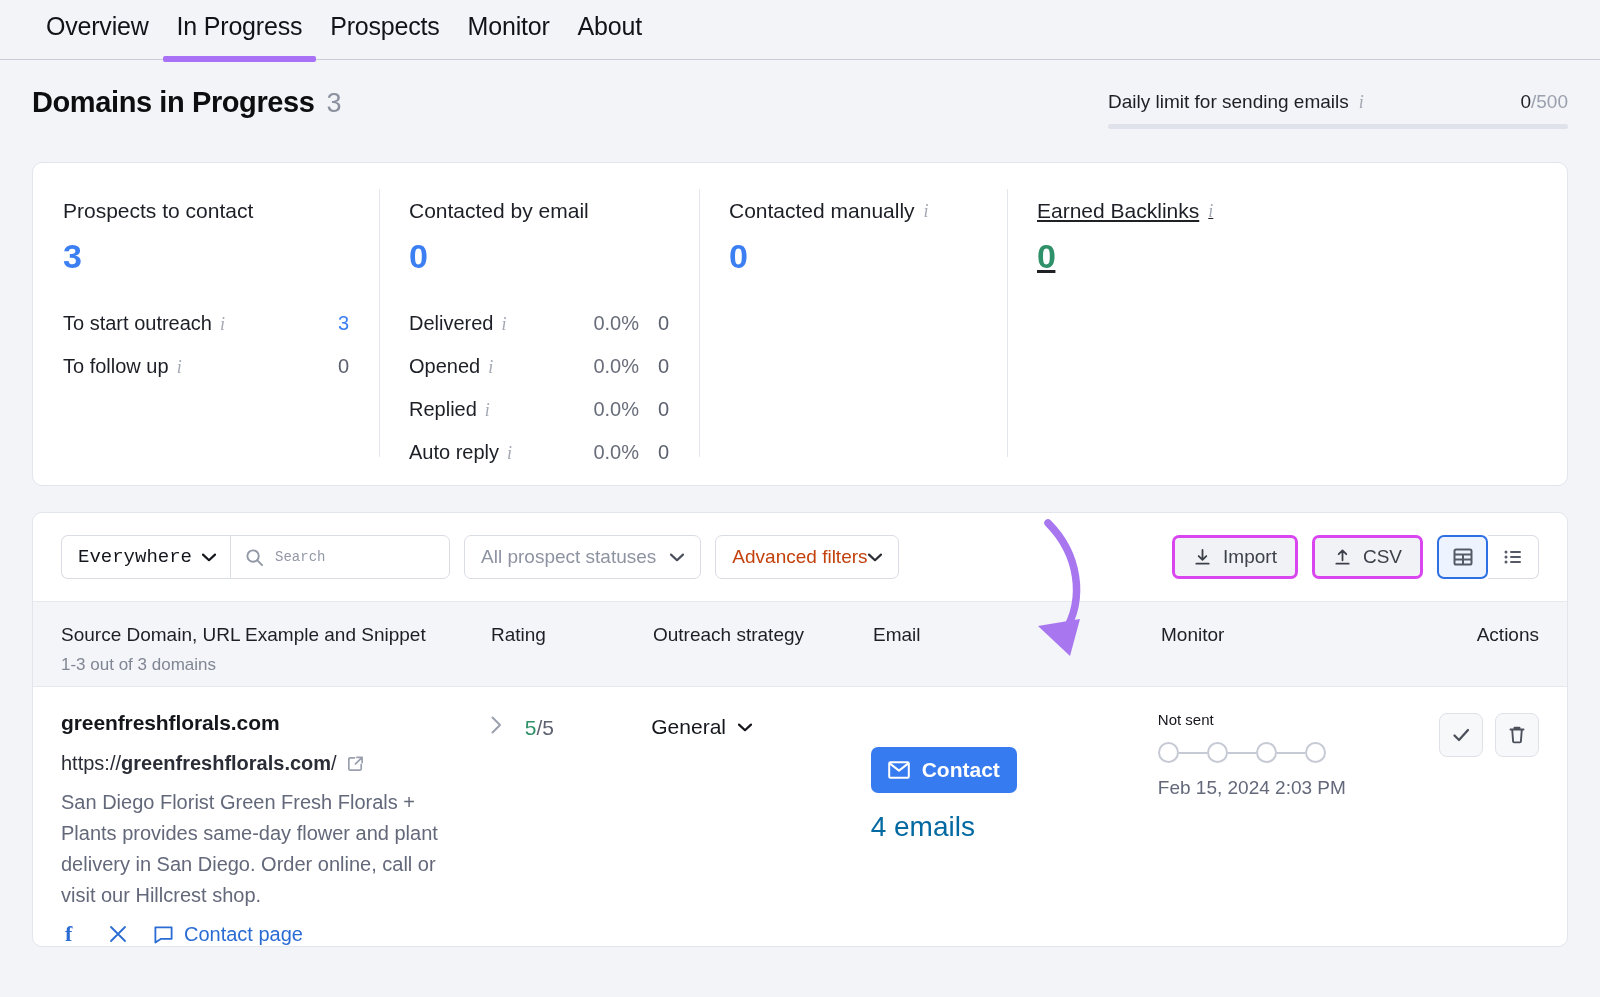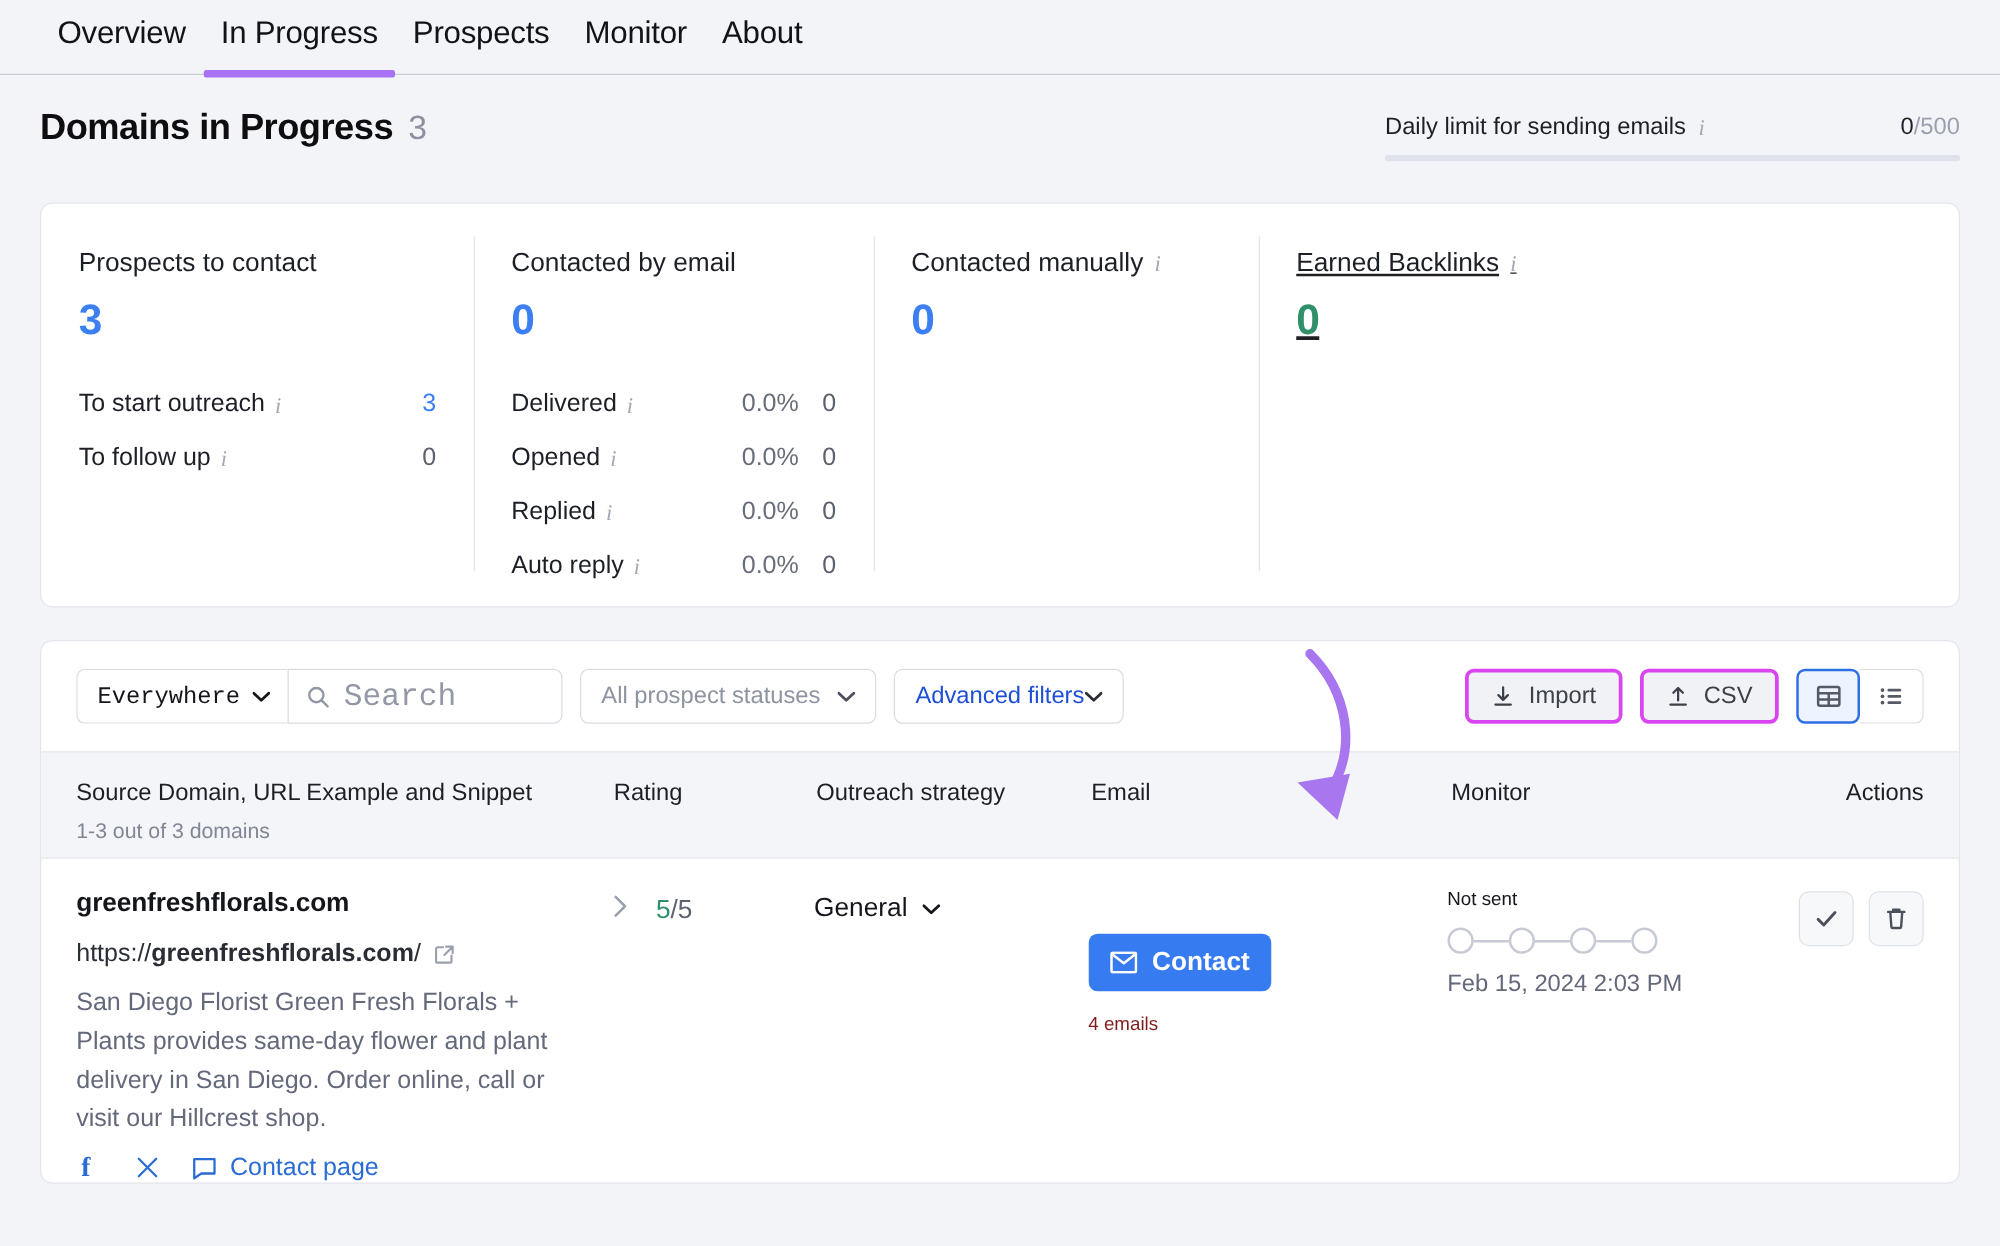--- a/index.html
+++ b/index.html
@@ -195,23 +195,23 @@
   .combo .seg-right {
     height: 44px;
     width: 220px;
     display: flex; align-items: center; gap: 11px;
     padding: 0 14px;
     border: 1px solid #d9dce4;
     border-radius: 0 7px 7px 0;
     background: #fff;
     cursor: text;
   }
-  .ph { color: #9298a6; font-size: 25px; }
+  .ph { color: #9298a6; font-size: 14px; }
   .ctl.status-sel { padding: 0 16px; gap: 14px; color: #8d93a1; }
-  .ctl.adv { padding: 0 16px; color: #1d4ed8; }
+  .ctl.adv { padding: 0 16px; color: #c2410c; }
   .spacer-grow { flex: 1; }
   .btn-gray {
     height: 44px;
     background: #f1f2f6;
     border: 3px solid #d946ef;
     border-radius: 7px;
     display: flex; align-items: center; gap: 11px;
     padding: 0 18px;
     font-size: 19px;
     color: #3c4049;
@@ -298,21 +298,21 @@
     border-radius: 7px;
     height: 46px;
     padding: 0 17px;
     display: inline-flex; align-items: center; gap: 12px;
     font-size: 21px;
     font-weight: bold;
     cursor: pointer;
     font-family: "Liberation Sans", sans-serif;
     margin-top: 36px;
   }
-  .emails-link { margin-top: 18px; font-size: 15px; color: #7f1d1d; cursor: pointer; display:inline-block; }
+  .emails-link { margin-top: 18px; font-size: 28px; color: #0369a1; cursor: pointer; display:inline-block; }
   .status-title { font-size: 15px; color: #14161c; }
   .dots { margin-top: 14px; display: flex; align-items: center; }
   .dot {
     width: 21px; height: 21px; border-radius: 50%;
     border: 2px solid #c6cad4; background: #fff;
   }
   .dot-line { width: 28px; height: 2px; background: #c6cad4; }
   .status-date { margin-top: 14px; font-size: 19px; color: #63687a; }
   .act-row { display: flex; justify-content: flex-end; gap: 12px; padding-top: 2px; }
   .act-btn {

